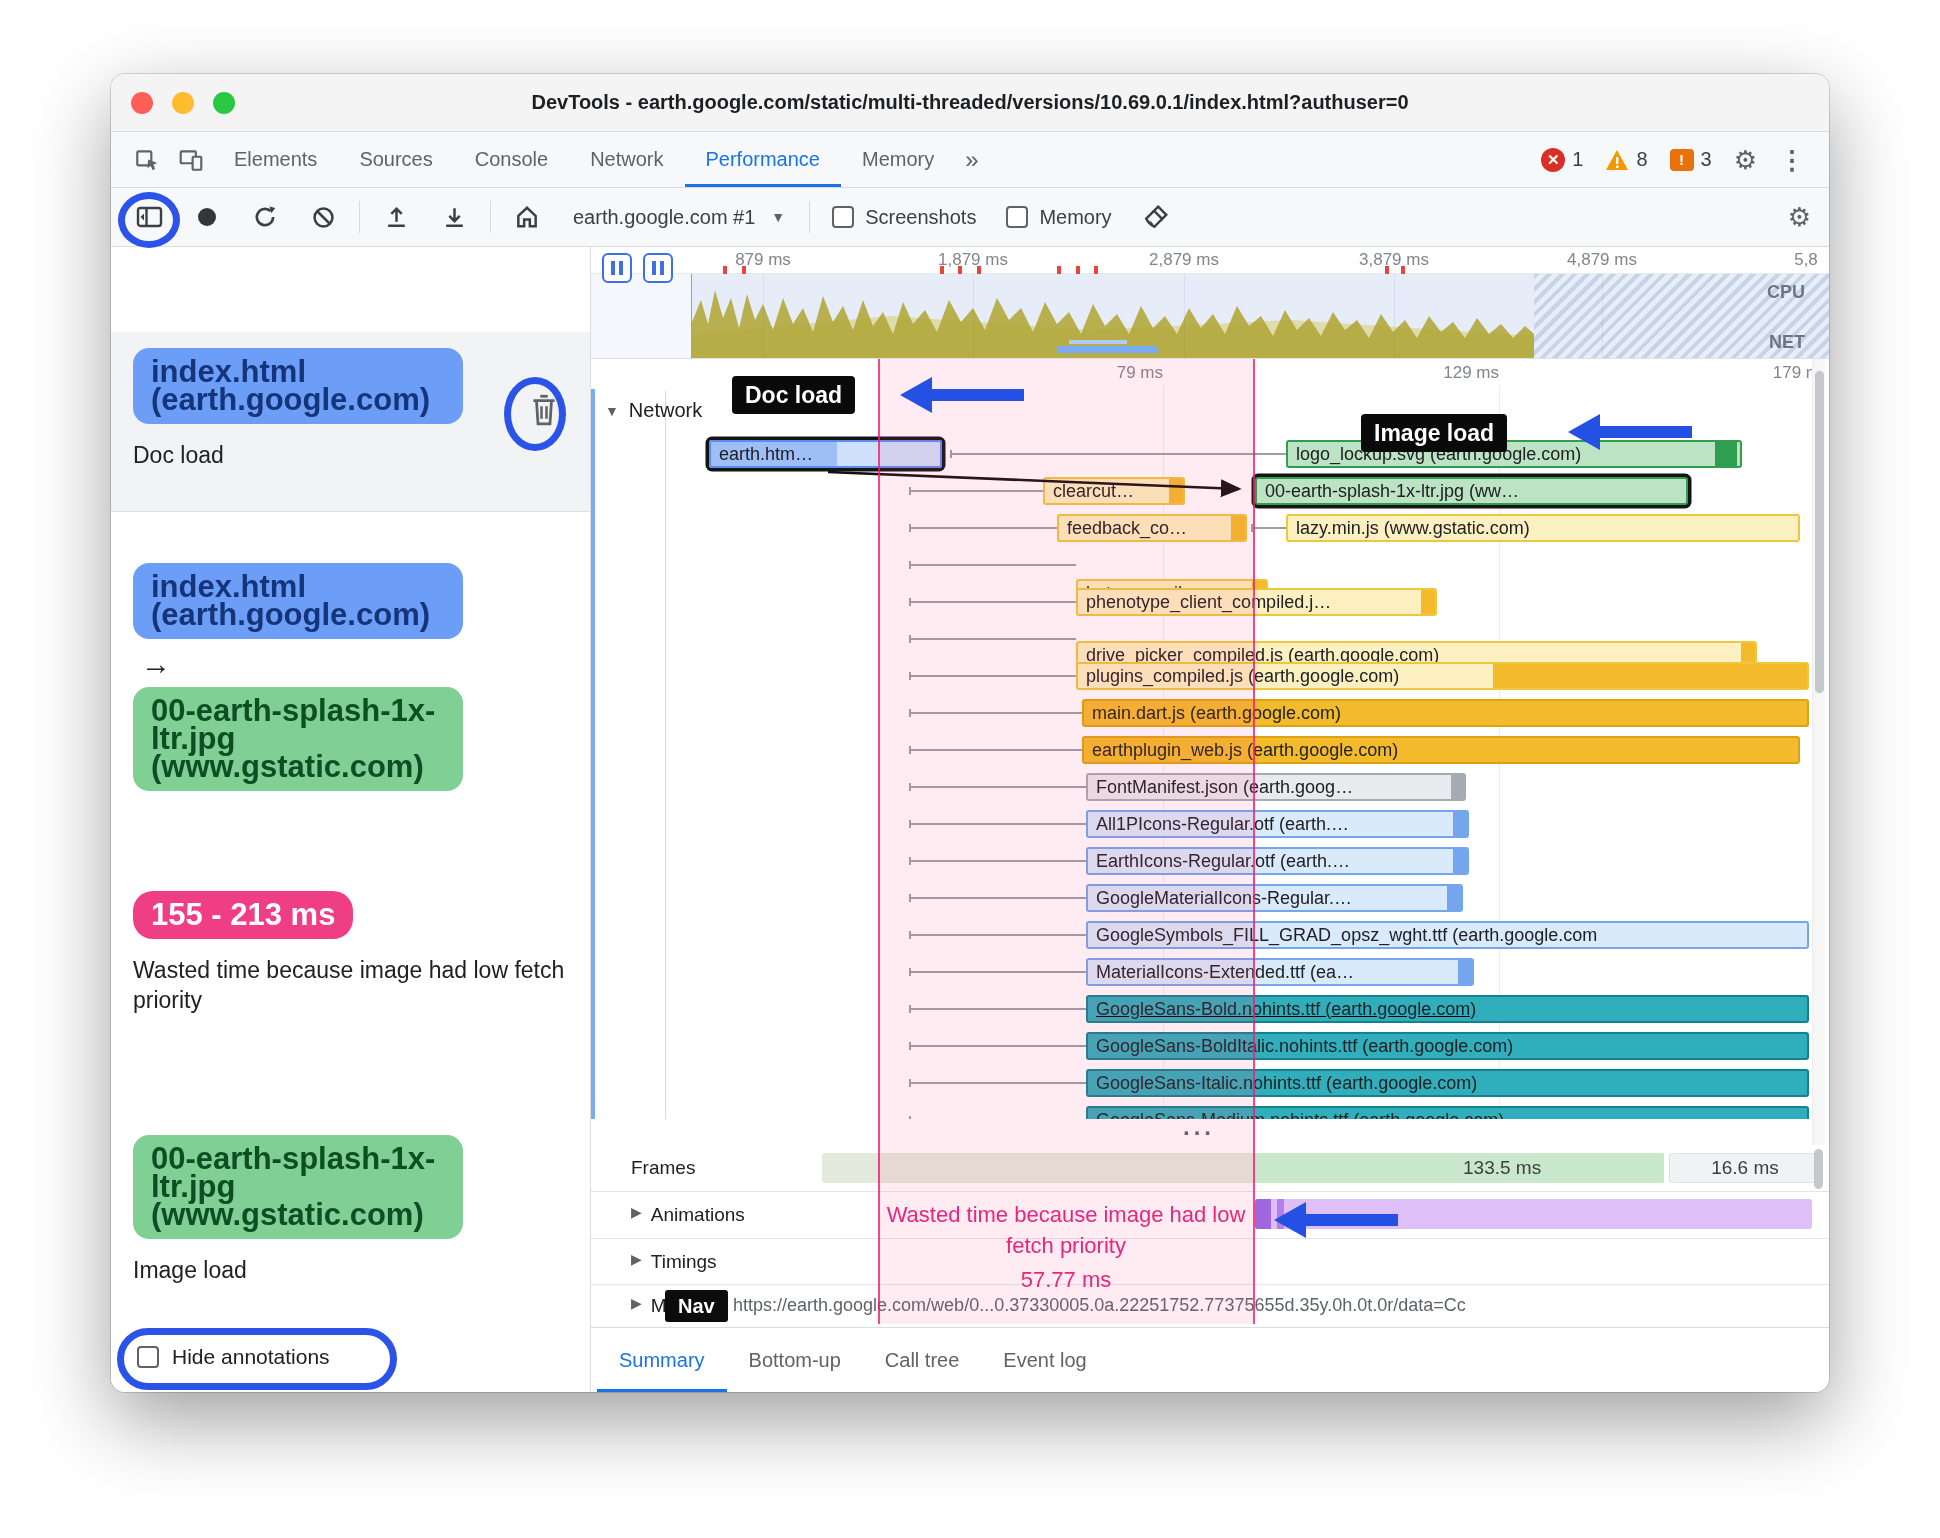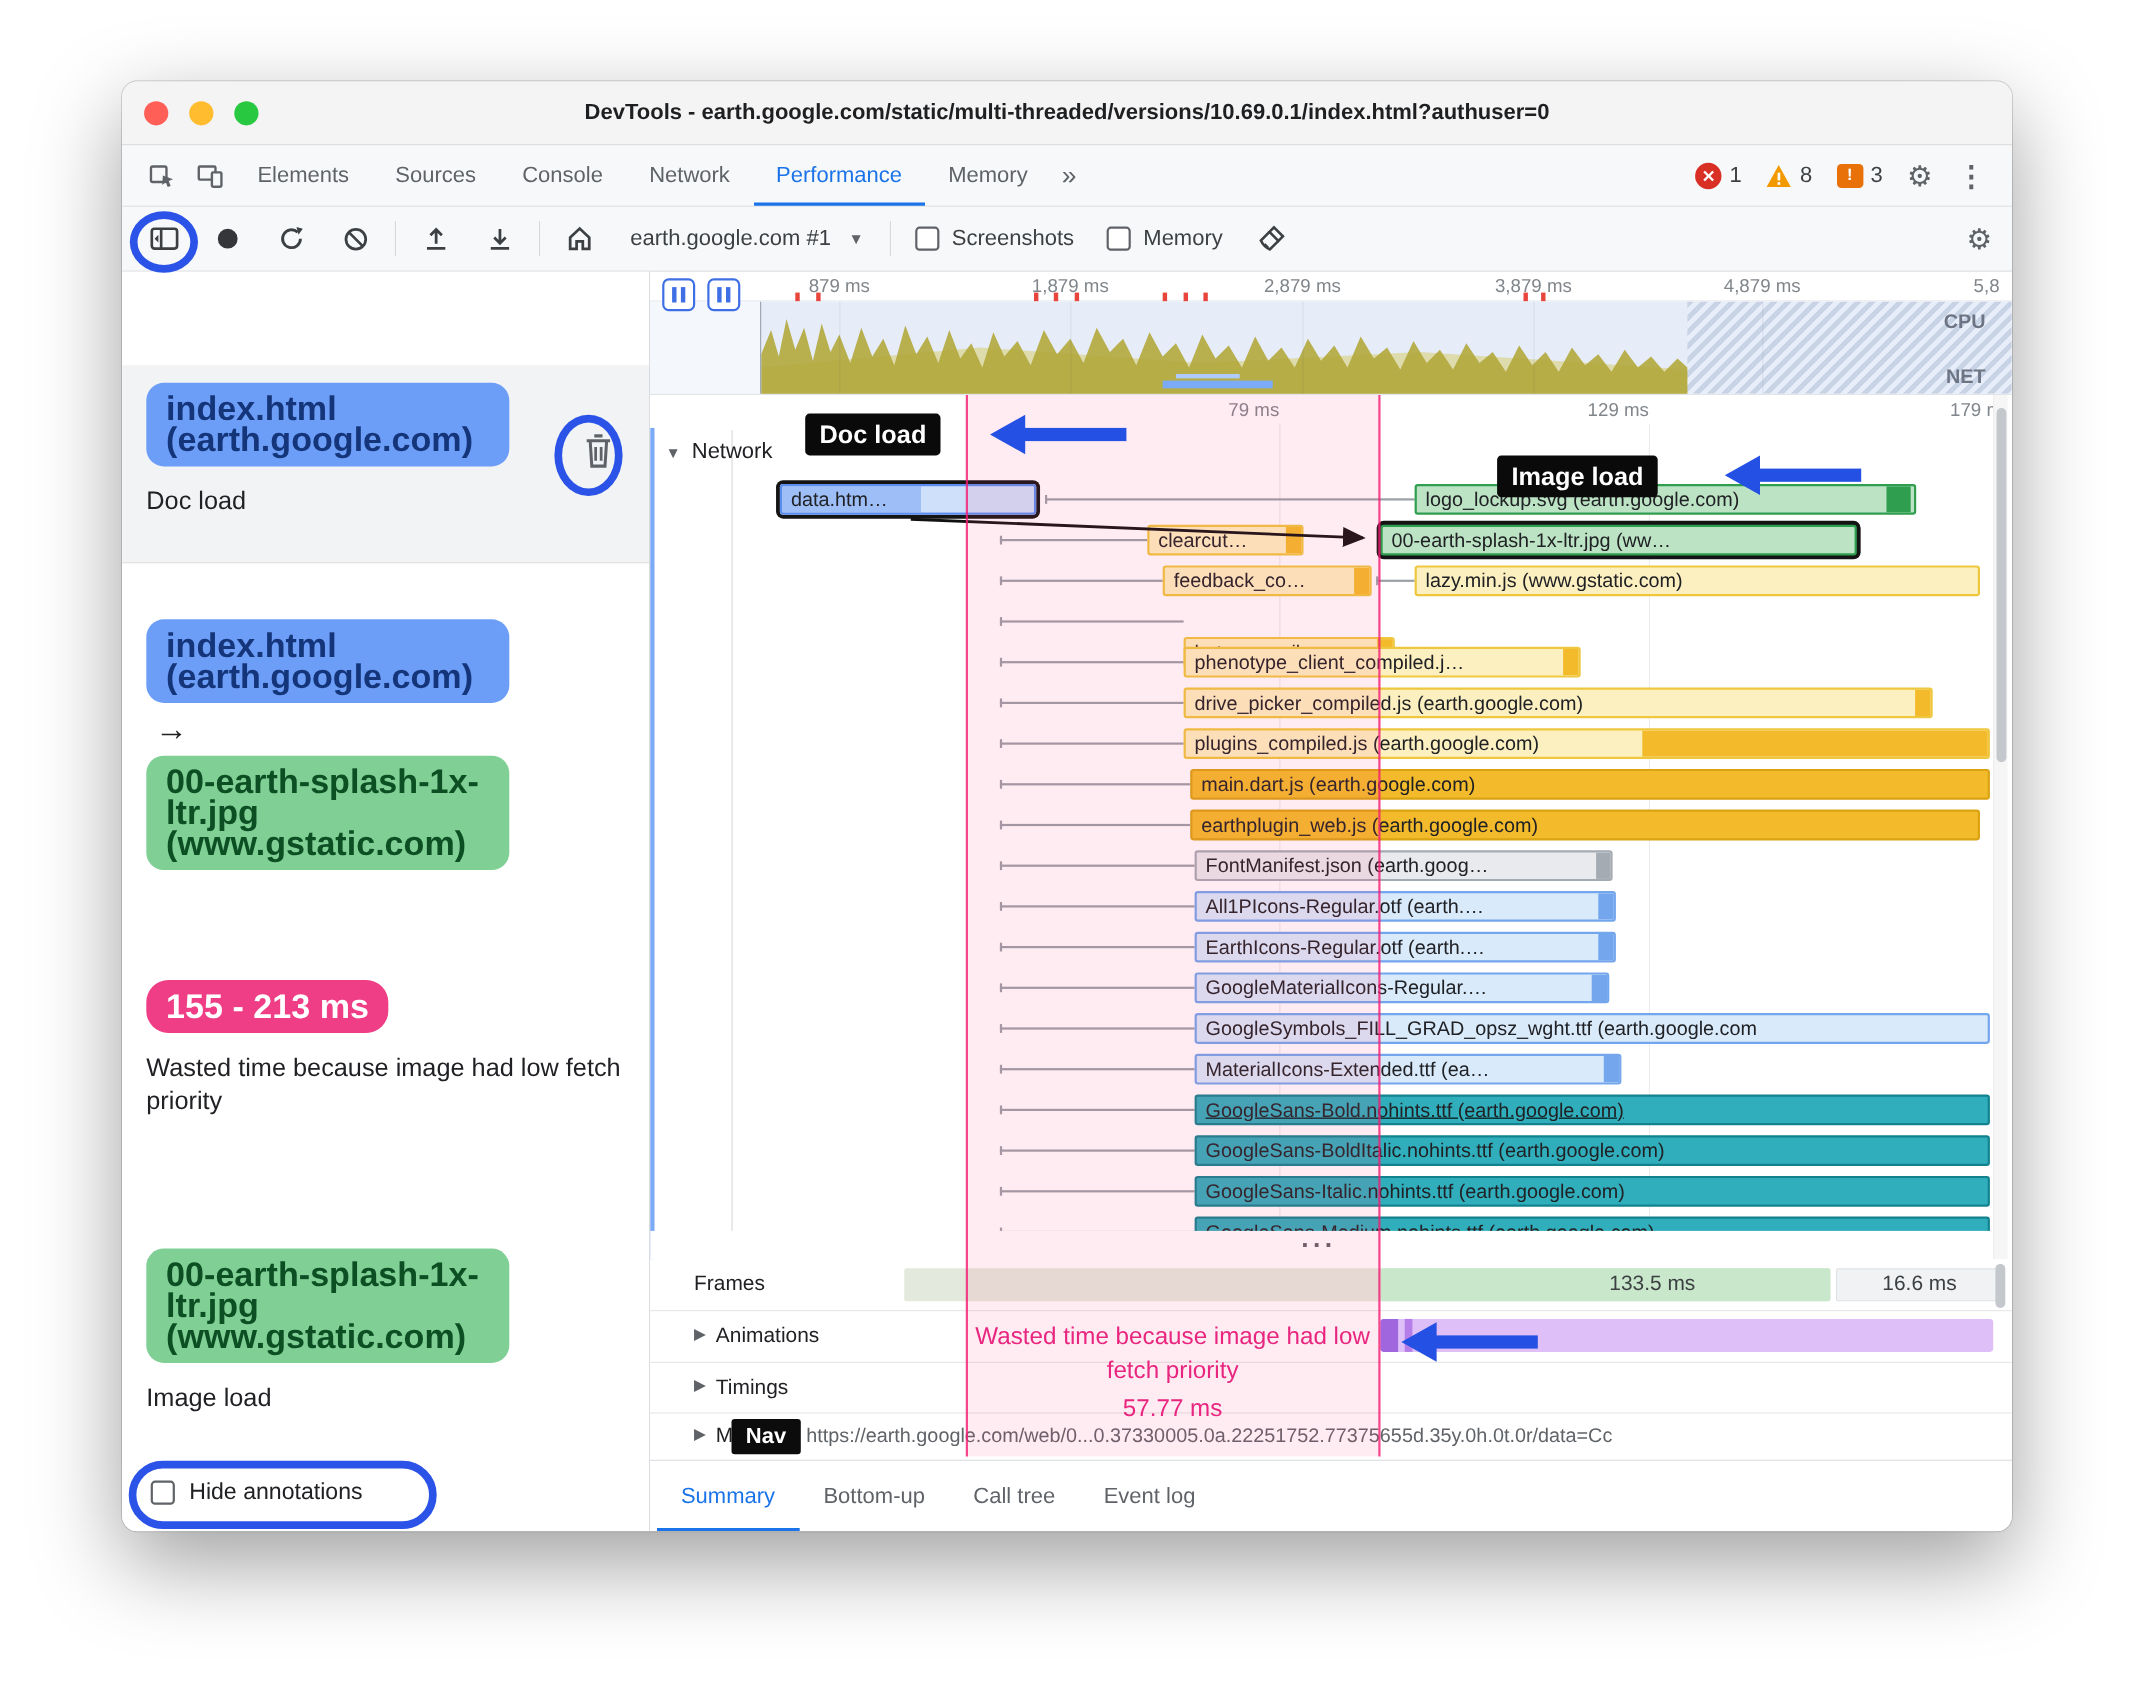--- a/index.html
+++ b/index.html
@@ -371,21 +371,21 @@
         <div class="grid-v" style="left:908px"></div>
         <div class="grid-dark"></div>
         <div class="track-accent"></div>
         <div class="net-header">
           <span class="disc">▼</span>
           <span>Network</span>
         </div>
 
         <div id="net-rows">
             <div class="bar t-doc outlined" style="left: 118px; width: 233px; top: 81px;">
-              <span class="bar-label">data.htm…</span>
+              <span class="bar-label">earth.htm…</span>
             </div>
             <div class="leader" style="left: 359px; width: 336px; top: 94px;"></div>
             <div class="bar t-img" style="left: 695px; width: 456px; top: 81px;">
               <div class="tail" style="left: 427px; width: 22px;"></div>
               <span class="bar-label">logo_lockup.svg (earth.google.com)</span>
             </div>
             <div class="leader" style="left: 318px; width: 134px; top: 131px;"></div>
             <div class="bar t-js" style="left: 452px; width: 142px; top: 118px;">
               <div class="tail" style="left: 124px; width: 18px;"></div>
               <span class="bar-label">clearcut…</span>
@@ -406,21 +406,21 @@
             <div class="bar t-js" style="left: 485px; width: 192px; top: 192px; margin-top: 28px;">
               <div class="tail" style="left: 174px; width: 18px;"></div>
               <span class="bar-label">hats_compile…</span>
             </div>
             <div class="leader" style="left: 318px; width: 167px; top: 242px;"></div>
             <div class="bar t-js" style="left: 485px; width: 361px; top: 229px;">
               <div class="tail" style="left: 343px; width: 18px;"></div>
               <span class="bar-label">phenotype_client_compiled.j…</span>
             </div>
             <div class="leader" style="left: 318px; width: 167px; top: 279px;"></div>
-            <div class="bar t-js" style="left: 485px; width: 681px; top: 266px;">
+            <div class="bar t-js" style="left: 485px; width: 681px; top: 282px;">
               <div class="tail" style="left: 663px; width: 18px;"></div>
               <span class="bar-label">drive_picker_compiled.js (earth.google.com)</span>
             </div>
             <div class="leader" style="left: 318px; width: 167px; top: 316px;"></div>
             <div class="bar t-js" style="left: 485px; width: 733px; top: 303px;">
               <div class="tail" style="left: 415px; width: 318px;"></div>
               <span class="bar-label">plugins_compiled.js (earth.google.com)</span>
             </div>
             <div class="leader" style="left: 318px; width: 173px; top: 353px;"></div>
             <div class="bar t-js-solid" style="left: 491px; width: 727px; top: 340px;">

